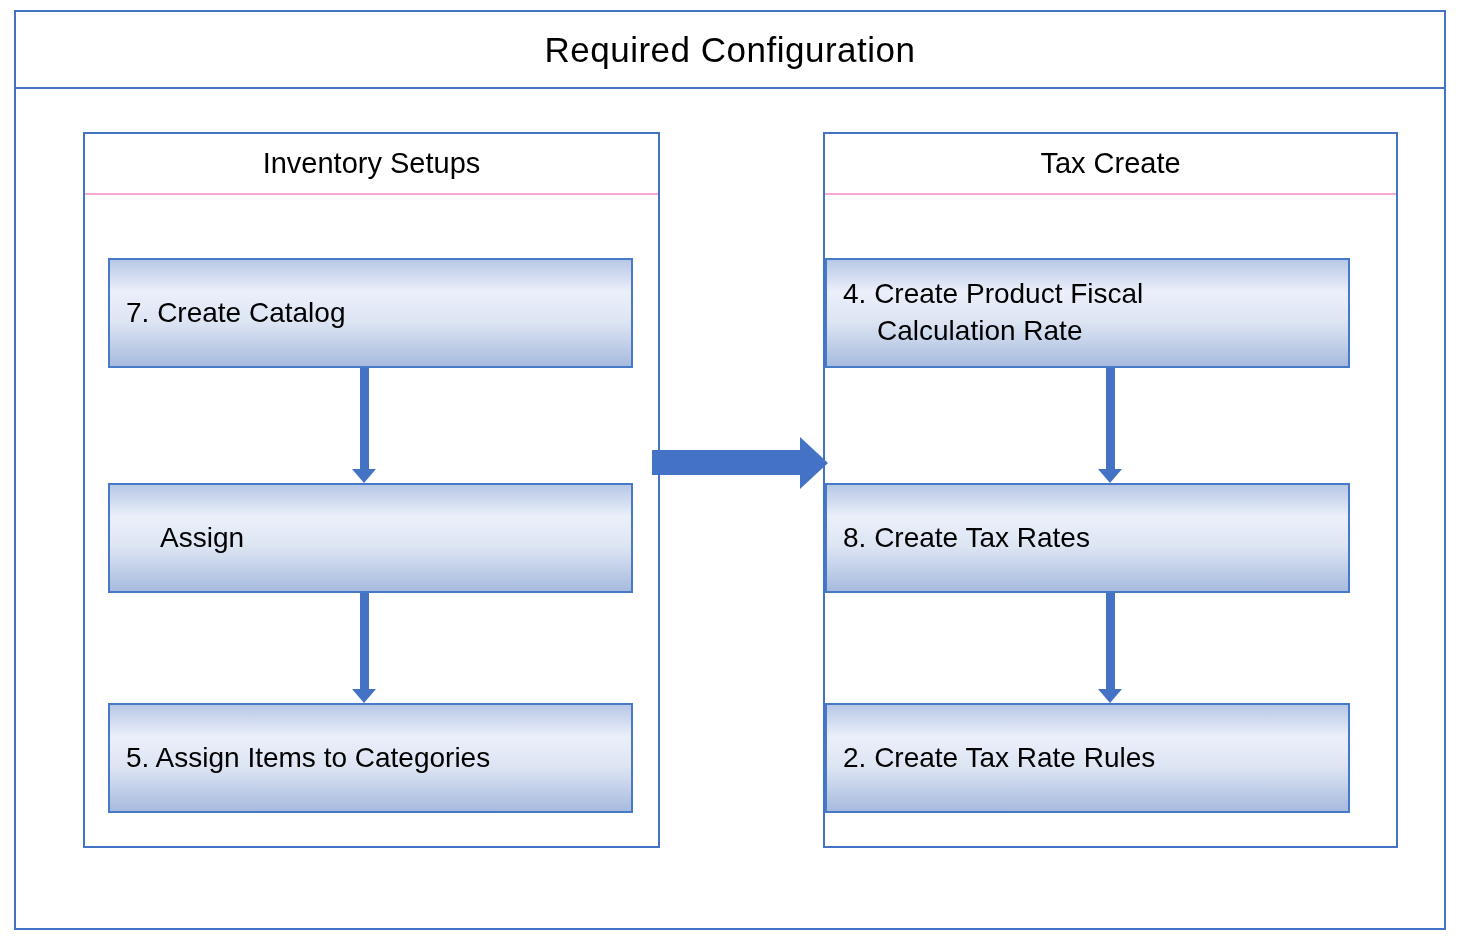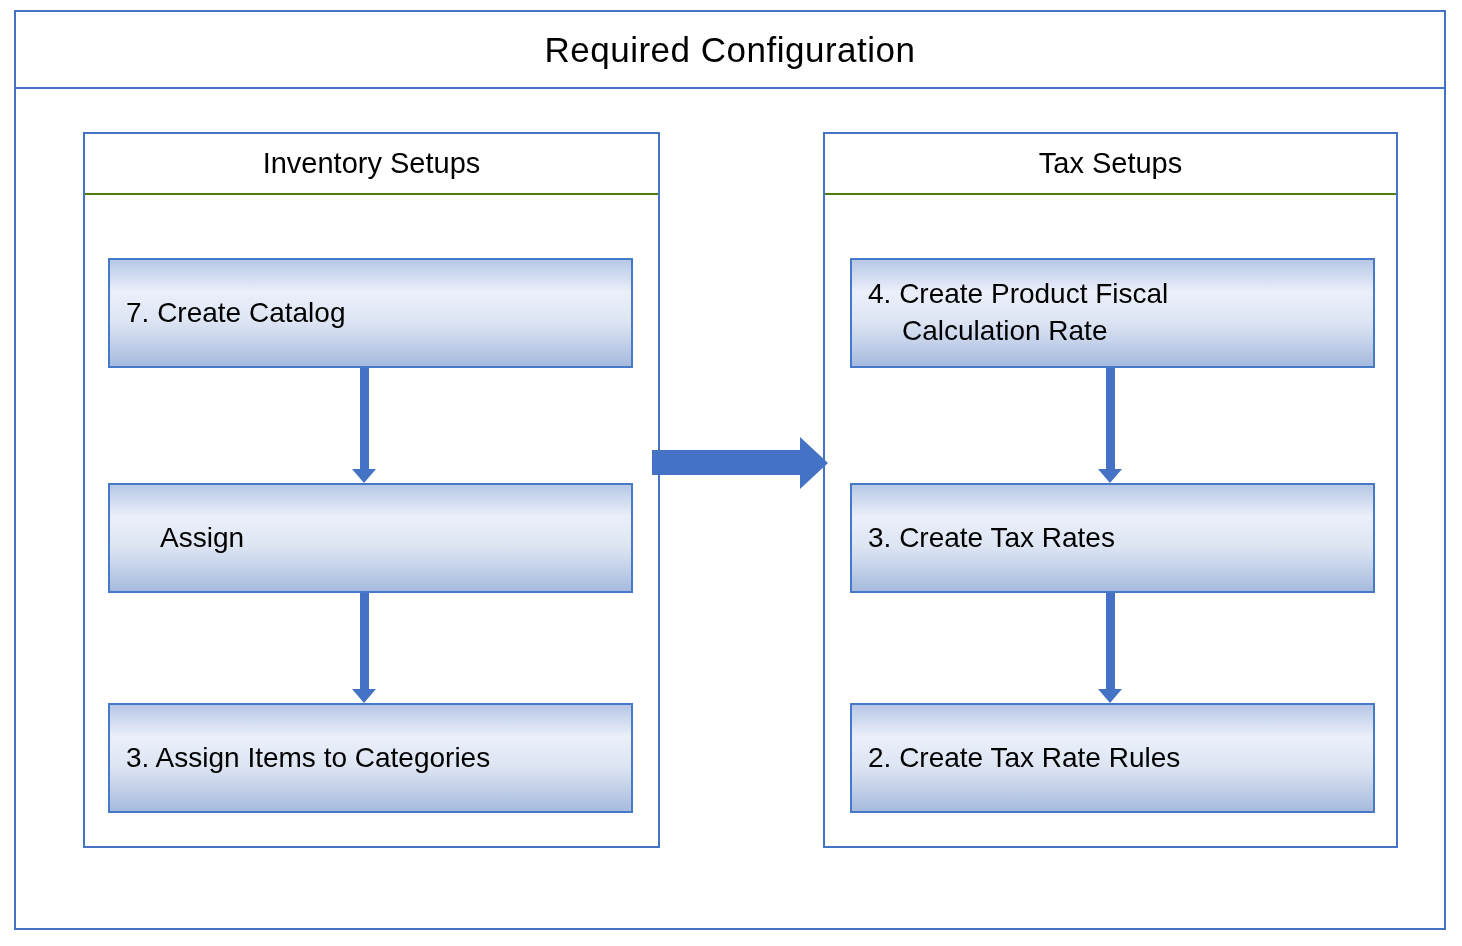--- a/index.html
+++ b/index.html
@@ -42,42 +42,42 @@
     top: 132px;
     height: 716px;
     border: 2px solid #4472C4;
     box-sizing: border-box;
     background: #ffffff;
   }
   .panel-left  { left: 83px;  width: 577px; }
   .panel-right { left: 823px; width: 575px; }
   .panel-header {
     width: 100%; height: 61px;
-    border-bottom: 2px solid #4d7c0f;
+    border-bottom: 2px solid #f9a8d4;
     box-sizing: border-box;
     display: flex;
     align-items: center;
     justify-content: center;
     font-size: 29px;
   }
   .step-box {
     position: absolute;
     width: 525px; height: 110px;
     border: 2px solid #4779C9;
     box-sizing: border-box;
     background: linear-gradient(180deg, #b7c8e6 0%, #ebeffa 30%, #dde5f3 58%, #a7bbde 100%);
     display: flex;
     flex-direction: column;
     justify-content: center;
     padding-left: 16px;
     font-size: 28px;
     line-height: 1.32;
   }
   .col-left  { left: 108px; }
-  .col-right { left: 850px; }
+  .col-right { left: 825px; }
   .row-1 { top: 258px; }
   .row-2 { top: 483px; }
   .row-3 { top: 703px; }
   .step-line2 { margin-left: 34px; }
   .step-line2:empty { display: none; }
 
   
   .v-arrow {
     position: absolute;
     width: 24px;
@@ -135,42 +135,42 @@
   </div>
 
   <div class="panel panel-left">
     <div class="panel-header">
       <span>Inventory Setups</span>
     </div>
   </div>
 
   <div class="panel panel-right">
     <div class="panel-header">
-      <span>Tax Setups</span>
+      <span>Tax Create</span>
     </div>
   </div>
 
   <div class="step-box col-left row-1">
     <span>7. Create Catalog</span>
 
   </div>
   <div class="step-box col-left row-2">
     <span class="step-line2">Assign</span>
   </div>
   <div class="step-box col-left row-3">
-    <span>3. Assign Items to Categories</span>
+    <span>5. Assign Items to Categories</span>
 
   </div>
 
   <div class="step-box col-right row-1">
     <span>4. Create Product Fiscal</span>
     <span class="step-line2">Calculation Rate</span>
   </div>
   <div class="step-box col-right row-2">
-    <span>3. Create Tax Rates</span>
+    <span>8. Create Tax Rates</span>
 
   </div>
   <div class="step-box col-right row-3">
     <span>2. Create Tax Rate Rules</span>
 
   </div>
 
   <div class="v-arrow va-left va-row1">
     <div class="shaft"></div>
     <div class="head"></div>

